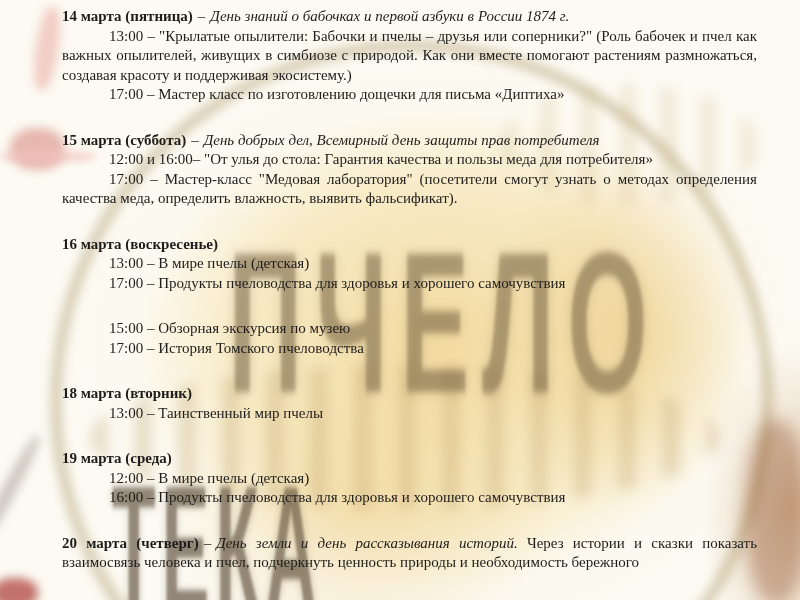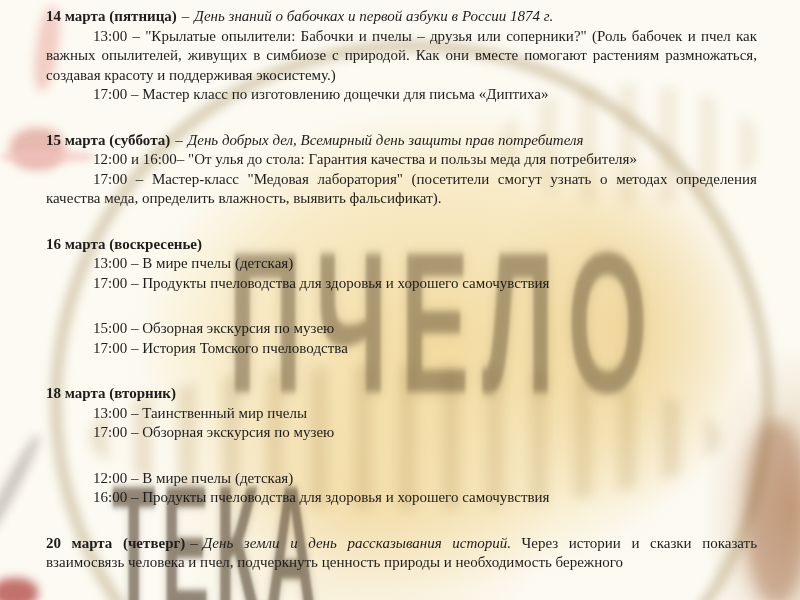--- a/index.html
+++ b/index.html
@@ -67,21 +67,21 @@
   .sm-gray-diag{left:2px;top:428px;width:14px;height:125px;background:rgba(120,110,100,0.35);transform:rotate(28deg);}
   .sm-red-corner{left:-8px;top:578px;width:46px;height:30px;background:rgba(165,40,35,0.65);}
   .sm-brown-right{left:745px;top:420px;width:62px;height:185px;background:rgba(150,90,55,0.4);filter:blur(8px);}
   
   .content{
     position:absolute;inset:0;
     padding:7px 43px 0 46px;
     font-size:15px;
     line-height:19.5px;
   }
-  .day{margin:0 0 26px 0;}
+  .day{margin:0 0 26px 16px;}
   .day p{margin:0;}
   .day-header .date{font-weight:700;}
   .day-header .sep{padding:0 5px;}
   .day-header .theme{font-style:italic;}
   .day-header.justify{text-align:justify;}
   .event{
     text-indent:47px;
     text-align:justify;
   }
 </style>
@@ -125,24 +125,24 @@
     </section>
 
     <section class="day">
       <p class="event">15:00 – Обзорная экскурсия по музею</p>
       <p class="event">17:00 – История Томского пчеловодства</p>
     </section>
 
     <section class="day">
       <p class="day-header"><span class="date">18 марта (вторник)</span></p>
       <p class="event">13:00 – Таинственный мир пчелы</p>
-      <p class="event">17:00 – Обзорная экскурсия по музею</p>
     </section>
 
     <section class="day">
+      <p class="day-header"><span class="date">19 марта (среда)</span></p>
       <p class="event">12:00 – В мире пчелы (детская)</p>
       <p class="event">16:00 – Продукты пчеловодства для здоровья и хорошего самочувствия</p>
     </section>
 
     <section class="day">
       <p class="day-header justify"><span class="date">20 марта (четверг)</span><span class="sep">–</span><span class="theme">День земли и день рассказывания историй.</span><span> Через истории и сказки показать взаимосвязь человека и пчел, подчеркнуть ценность природы и необходимость бережного</span></p>
     </section>
 
   </div>
 </div>

